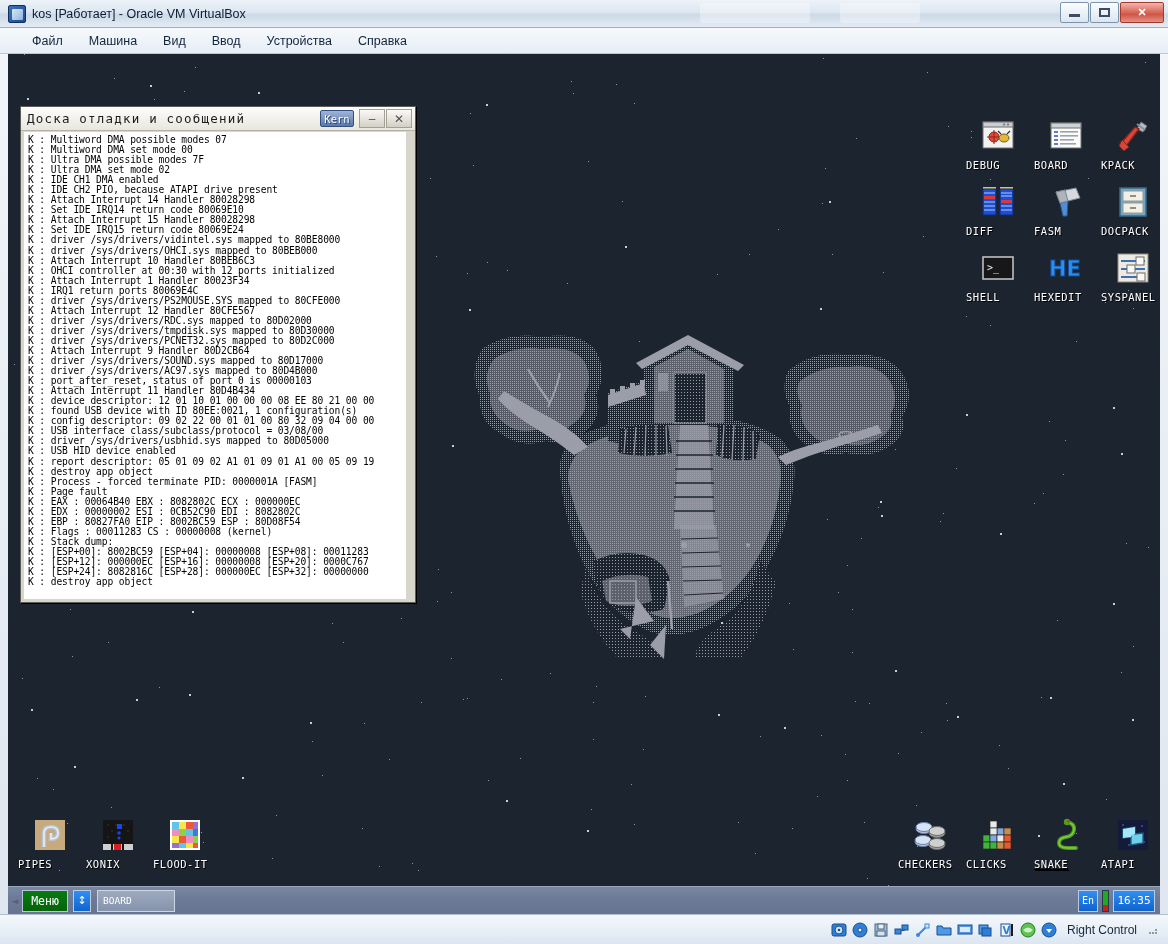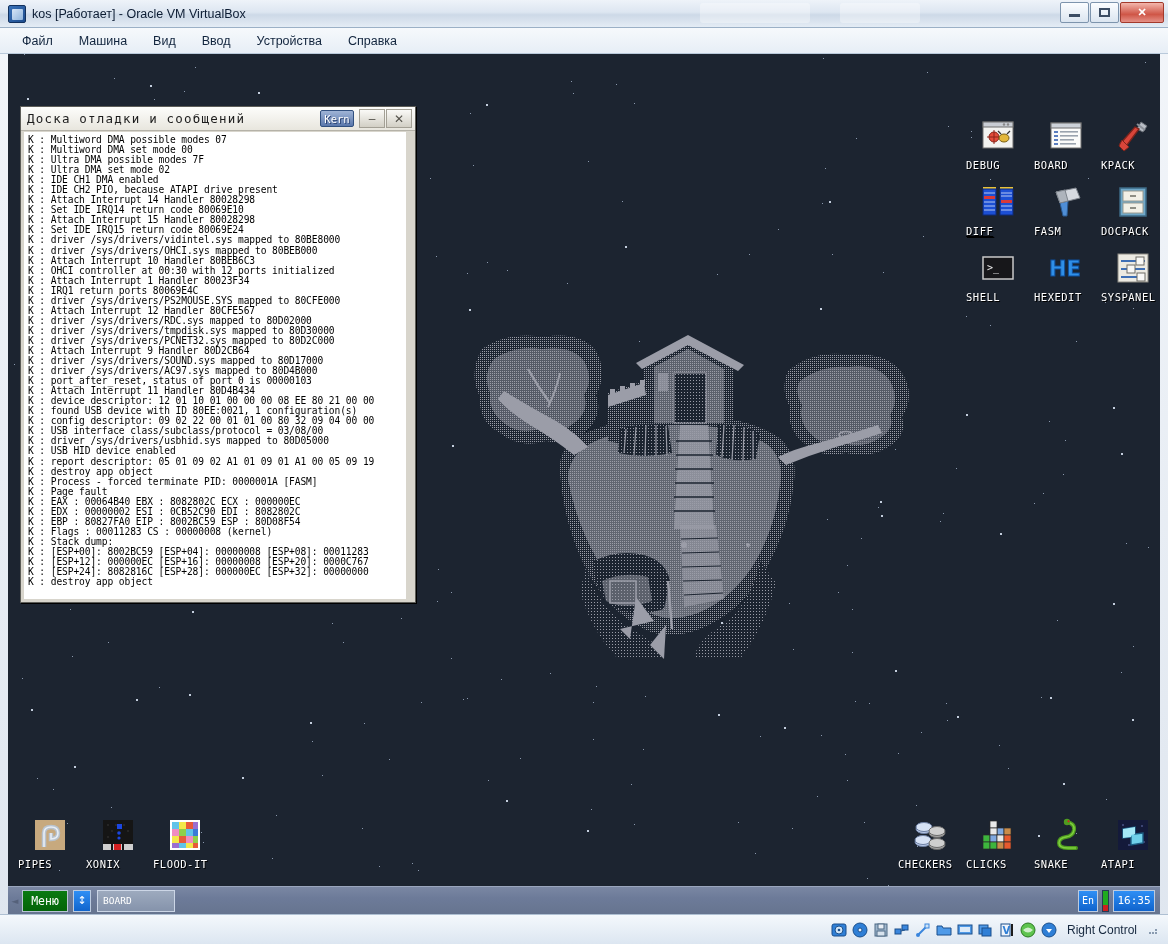--- a/index.html
+++ b/index.html
@@ -24,21 +24,21 @@
   .wbtn{ width:29px; height:21px; border:1px solid #7d94ad; border-radius:2px;
     background:linear-gradient(#fbfdff,#dbe5f0); display:flex; align-items:center;
     justify-content:center; font-size:11px; color:#36475c; font-family:"Liberation Sans",sans-serif;}
   .wbtn.close{ width:44px; background:linear-gradient(#f3b6ac,#cf5647 60%,#e59187);
     border-color:#a33a2c; color:#fff; font-weight:bold; }
   .wbtn .g-min{ display:block; width:11px;height:3px;background:#3c4d63;margin-top:6px;}
   .wbtn .g-max{ display:block; width:11px;height:9px;border:2px solid #3c4d63;}
 
   #vbox-menubar{ position:absolute; left:0; top:28px; width:1168px; height:26px;
     background:linear-gradient(#f6f9fc,#e7eef6); border-bottom:1px solid #b9c9da;
-    display:flex; align-items:center; padding-left:20px; gap:22px; }
+    display:flex; align-items:center; padding-left:30px; gap:22px; }
   .menu-item{ font-size:12.5px; color:#11243d; font-family:"Liberation Sans",sans-serif;
     cursor:default; padding:2px 2px; }
 
   
   #vm-screen{ position:absolute; left:8px; top:54px; width:1152px; height:860px;
     background:#1c2430; overflow:hidden; }
   #starfield{ position:absolute; inset:0; }
   .star{ position:absolute; background:#8a98ad; width:1px; height:1px; }
   .star.b{ width:2px; height:2px; background:#c4cedd; }
 
@@ -523,21 +523,21 @@
         <svg viewBox="0 0 36 36" width="36" height="36">
           <path d="M26 4 L32 8 L28 14 L22 11 Z" fill="#b9bec6" stroke="#6a6f77"></path>
           <path d="M24 11 L12 27 L7 31 L5 26 L20 9 Z" fill="#d8453a" stroke="#7d241c" stroke-width="1.3"></path>
           <path d="M7 22 L14 29 L9 33 L4 28 Z" fill="#d8453a" stroke="#7d241c"></path>
           <path d="M22 6 L30 12" stroke="#8b9098" stroke-width="2"></path>
         </svg>
       </div>
       <div class="icon-label">KPACK</div>
     </div>
 
-    <div class="icon-cell" style="left:958px;top:130px;text-decoration:underline;">
+    <div class="icon-cell" style="left:958px;top:130px;">
       <div class="icon-art">
         <svg viewBox="0 0 36 36" width="36" height="36">
           <g fill="#e8c23a">
               <rect x="3" y="3" width="13" height="2"></rect>
               <rect x="20" y="3" width="13" height="2"></rect>
             </g>
           <rect x="3" y="5" width="13" height="26" fill="#1c4fd4" stroke="#0c2a7a"></rect>
           <rect x="20" y="5" width="13" height="26" fill="#1c4fd4" stroke="#0c2a7a"></rect>
           <g fill="#d83a3a">
               <rect x="4" y="12" width="11" height="3"></rect>
@@ -773,21 +773,21 @@
             <rect x="24" y="18" width="7" height="7" fill="#e85a2e"></rect>
             <rect x="3" y="25" width="7" height="7" fill="#3db53d"></rect>
             <rect x="10" y="25" width="7" height="7" fill="#3db53d"></rect>
             <rect x="17" y="25" width="7" height="7" fill="#c98c4a"></rect>
             <rect x="24" y="25" width="7" height="7" fill="#e85a2e"></rect>
           </g>
         </svg>
       </div>
       <div class="icon-label">CLICKS</div>
     </div>
-    <div class="icon-cell" style="left:1026px;top:763px;">
+    <div class="icon-cell" style="left:1026px;top:763px;text-decoration:underline;">
       <div class="icon-art">
         <svg viewBox="0 0 36 36" width="36" height="36">
           <path d="M18 5 Q27 6 26 13 Q25 19 18 20 Q11 21 11 26 Q11 31 20 31 L28 31" fill="none" stroke="#4f9c1f" stroke-width="4" stroke-linecap="round"></path>
           <path d="M18 5 Q27 6 26 13 Q25 19 18 20 Q11 21 11 26 Q11 31 20 31 L28 31" fill="none" stroke="#7fcf3f" stroke-width="1.5"></path>
           <circle cx="19" cy="5" r="3.2" fill="#4f9c1f"></circle>
           <circle cx="20.5" cy="4.3" r="1" fill="#d82020"></circle>
         </svg>
       </div>
       <div class="icon-label">SNAKE</div>
     </div>

